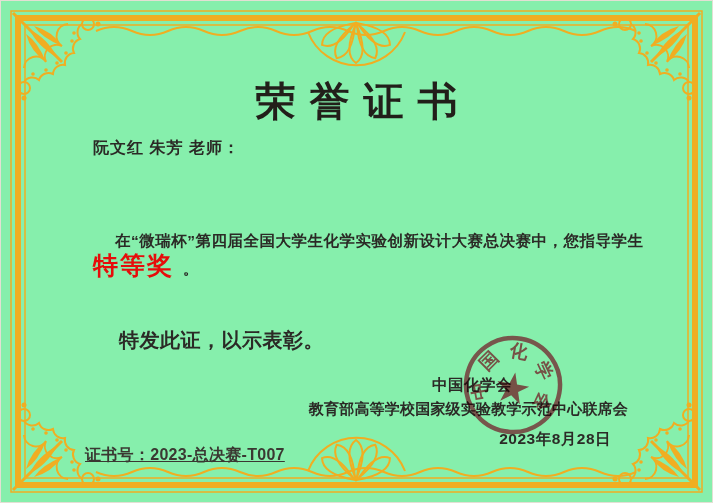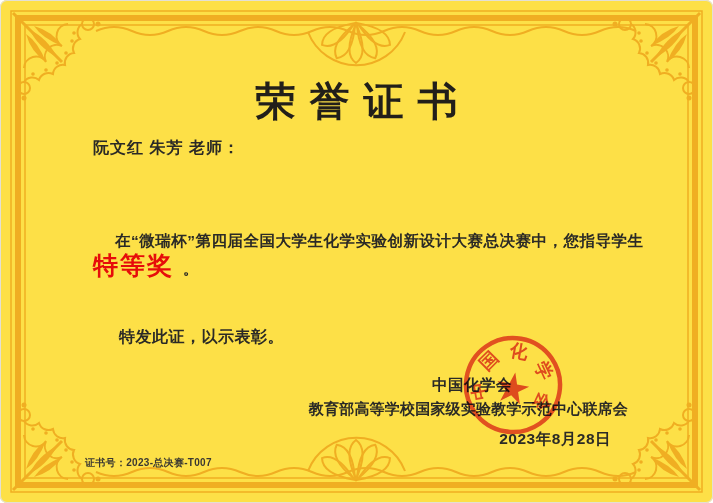--- a/index.html
+++ b/index.html
@@ -2,23 +2,22 @@
 <html><head>
 <meta charset="utf-8">
 <style>
   html,body{margin:0;padding:0;}
   body{
     width:713px;height:503px;position:relative;overflow:hidden;
     background:#ffffff;
     font-family:"Liberation Sans","DejaVu Sans",sans-serif;
   }
   .certificate{
-    position:absolute;inset:0;background:#fde047;
+    position:absolute;inset:0;background:#86efac;
     box-shadow:inset 0 0 0 1px #e3e0d4;
-    border-radius:7px;
   }
   .border-svg{position:absolute;inset:0;pointer-events:none;}
 
   .title{
     position:absolute;left:0;right:0;top:74px;text-align:center;
     font-family:"DejaVu Serif","Liberation Serif",serif;
     font-size:40px;font-weight:700;color:#221f1a;
     letter-spacing:14px;text-indent:14px;
   }
   .recipient{
@@ -36,40 +35,40 @@
     position:absolute;left:93px;top:249px;
   }
   .award{
     font-size:25px;font-weight:700;color:#E60C0A;letter-spacing:2px;
   }
   .award-period{
     font-size:15px;font-weight:700;color:#2b2a26;margin-left:9px;
   }
   .closing{
     position:absolute;left:93px;top:327px;
-    font-size:16px;font-weight:700;color:#2b2a26;letter-spacing:0.5px;
+    font-size:20px;font-weight:700;color:#2b2a26;letter-spacing:0.5px;
     text-indent:26px;
     text-align:center;
   }
   .sig-org1{
     position:absolute;left:432px;top:375px;
     font-size:15.5px;font-weight:700;color:#2b2a26;letter-spacing:0.5px;
   }
   .sig-org2{
     position:absolute;right:85px;top:400px;
     font-size:15px;font-weight:700;color:#2b2a26;letter-spacing:0.2px;
     white-space:nowrap;
   }
   .sig-date{
     position:absolute;right:102px;top:429px;
     font-size:15.5px;font-weight:700;color:#2b2a26;letter-spacing:0.5px;
   }
   .cert-no{
-    position:absolute;left:85px;top:456px;
-    font-size:10px;font-weight:700;color:#3a3832;letter-spacing:0.3px;
+    position:absolute;left:85px;top:445px;
+    font-size:16px;font-weight:700;color:#3a3832;letter-spacing:0.3px;text-decoration:underline;
   }
   .seal{
     position:absolute;left:456px;top:328px;width:114px;height:114px;
     mix-blend-mode:multiply;opacity:0.9;
   }
   .seal-ring{fill:none;stroke:#E04A60;stroke-width:4.5px;}
   .seal-char{
     fill:#DD4356;font-size:18px;font-weight:700;
     text-anchor:middle;dominant-baseline:central;
     font-family:"Liberation Sans","DejaVu Sans",sans-serif;

